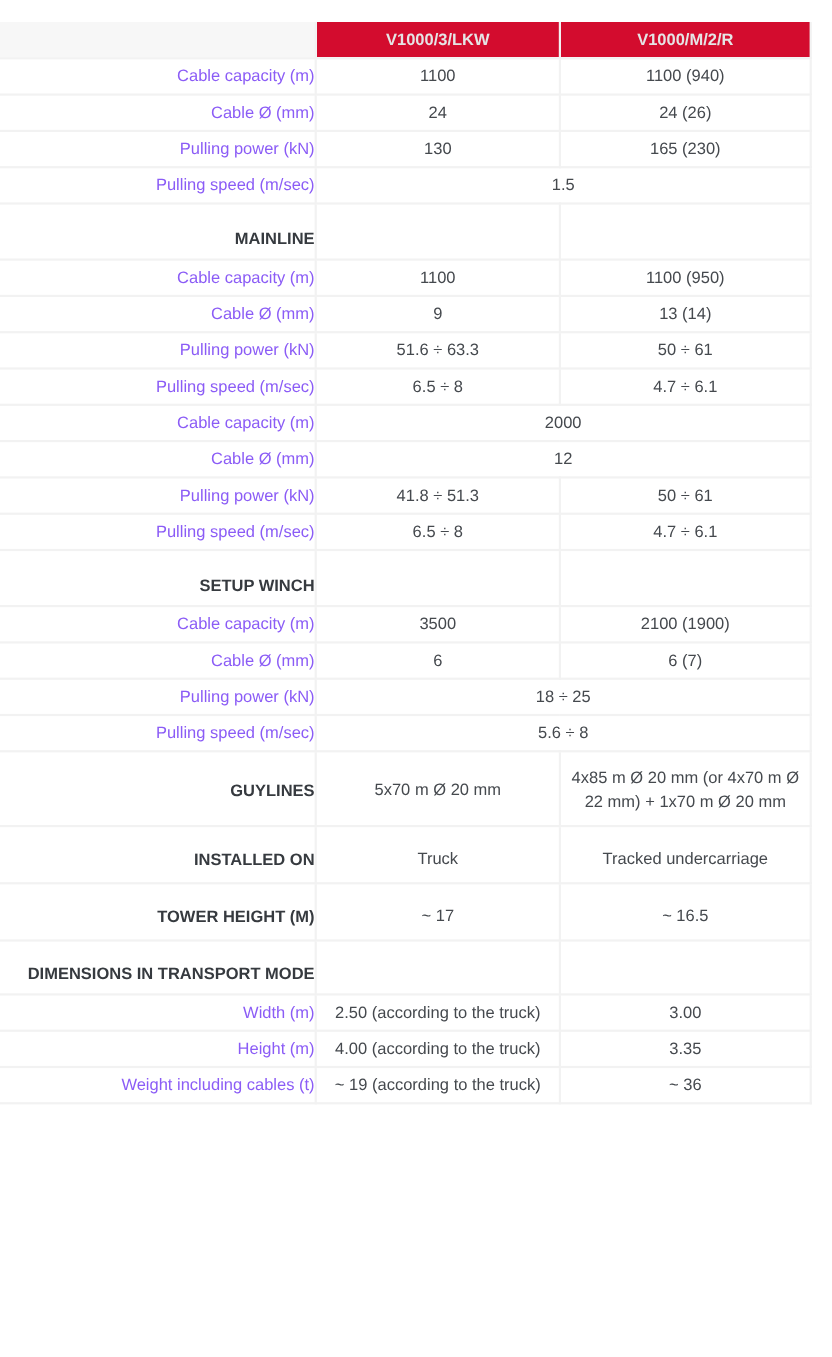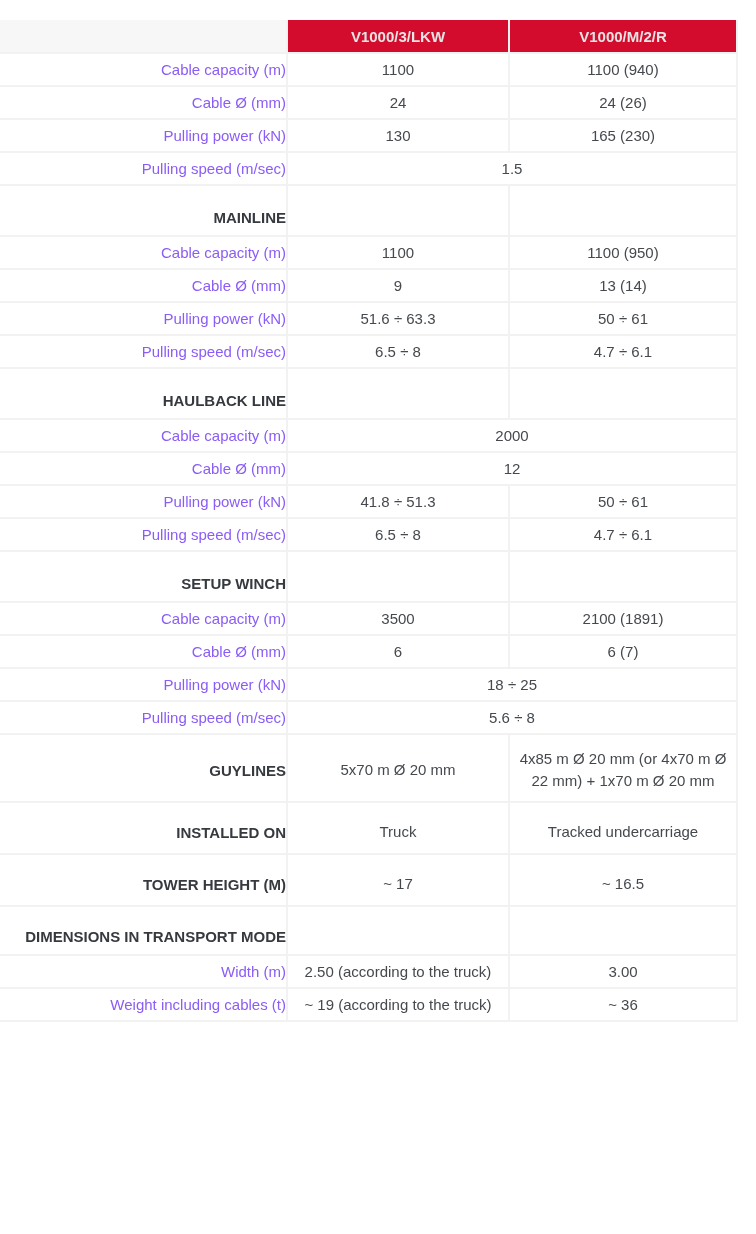--- a/index.html
+++ b/index.html
@@ -124,25 +124,20 @@
       <td class="col-label">Pulling power (kN)</td>
       <td class="val">51.6 ÷ 63.3</td>
       <td class="val">50 ÷ 61</td>
     </tr>
     <tr class="data-row">
       <td class="col-label">Pulling speed (m/sec)</td>
       <td class="val">6.5 ÷ 8</td>
       <td class="val">4.7 ÷ 6.1</td>
     </tr>
 
-    <tr class="section-row">
-      <td class="col-label bold-label">HAULBACK LINE</td>
-      <td class="val"></td>
-      <td class="val"></td>
-    </tr>
     <tr class="data-row">
       <td class="col-label">Cable capacity (m)</td>
       <td class="val" colspan="2">2000</td>
     </tr>
     <tr class="data-row">
       <td class="col-label">Cable Ø (mm)</td>
       <td class="val" colspan="2">12</td>
     </tr>
     <tr class="data-row">
       <td class="col-label">Pulling power (kN)</td>
@@ -156,21 +151,21 @@
     </tr>
 
     <tr class="section-row">
       <td class="col-label bold-label">SETUP WINCH</td>
       <td class="val"></td>
       <td class="val"></td>
     </tr>
     <tr class="data-row">
       <td class="col-label">Cable capacity (m)</td>
       <td class="val">3500</td>
-      <td class="val">2100 (1891)</td>
+      <td class="val">2100 (1900)</td>
     </tr>
     <tr class="data-row">
       <td class="col-label">Cable Ø (mm)</td>
       <td class="val">6</td>
       <td class="val">6 (7)</td>
     </tr>
     <tr class="data-row">
       <td class="col-label">Pulling power (kN)</td>
       <td class="val" colspan="2">18 ÷ 25</td>
     </tr>
@@ -202,19 +197,24 @@
       <td class="col-label bold-label">DIMENSIONS IN TRANSPORT MODE</td>
       <td class="val"></td>
       <td class="val"></td>
     </tr>
     <tr class="data-row">
       <td class="col-label">Width (m)</td>
       <td class="val">2.50 (according to the truck)</td>
       <td class="val">3.00</td>
     </tr>
     <tr class="data-row">
+      <td class="col-label">Height (m)</td>
+      <td class="val">4.00 (according to the truck)</td>
+      <td class="val">3.35</td>
+    </tr>
+    <tr class="data-row">
       <td class="col-label">Weight including cables (t)</td>
       <td class="val">~ 19 (according to the truck)</td>
       <td class="val">~ 36</td>
     </tr>
 
   </tbody>
 </table>
 
 </body></html>

